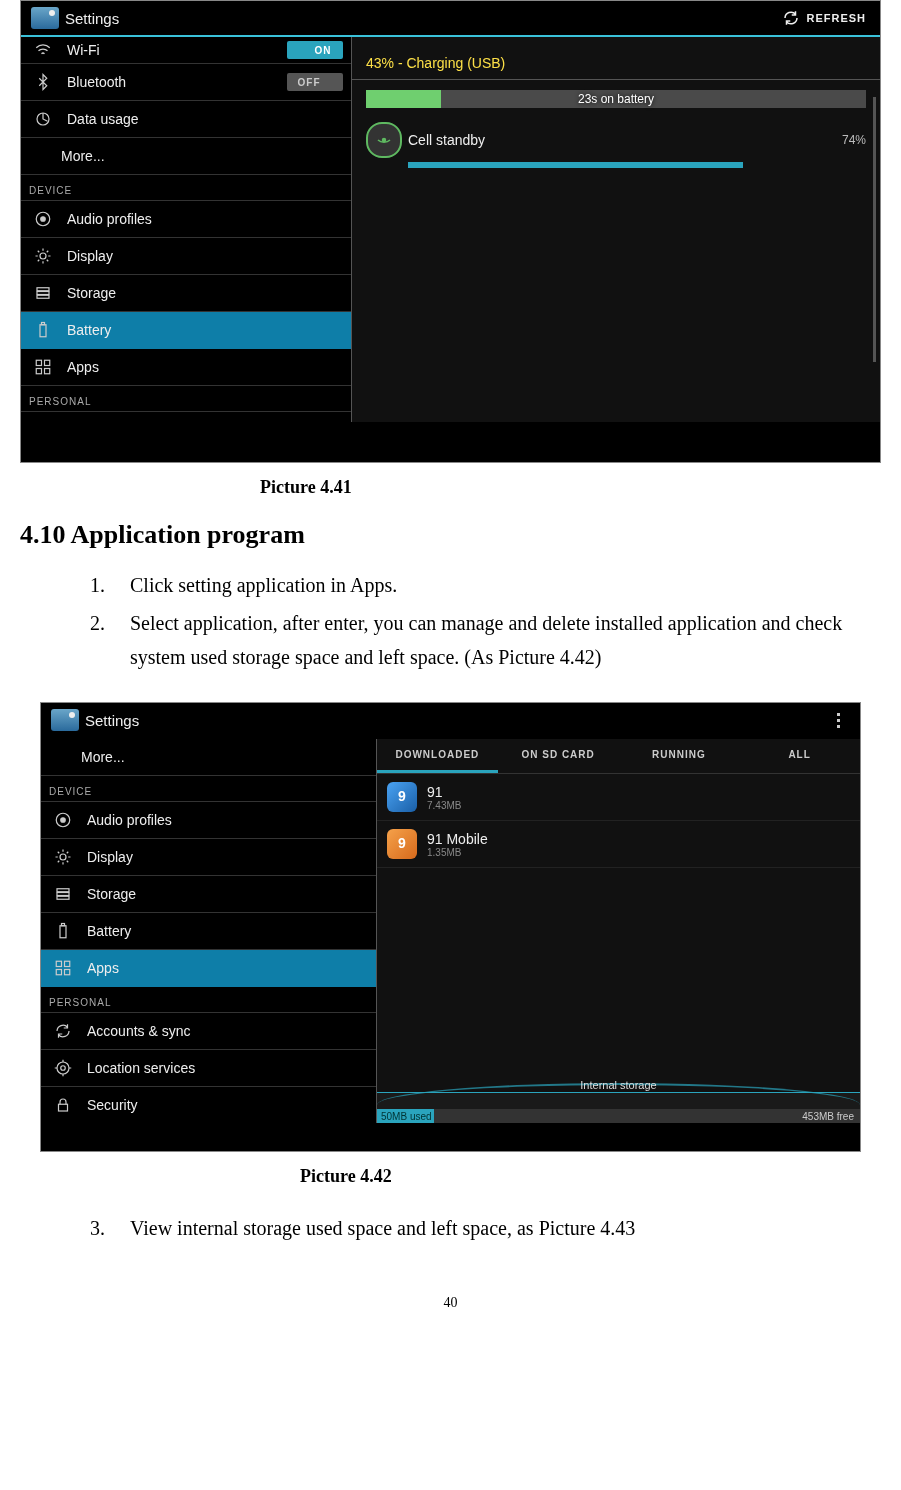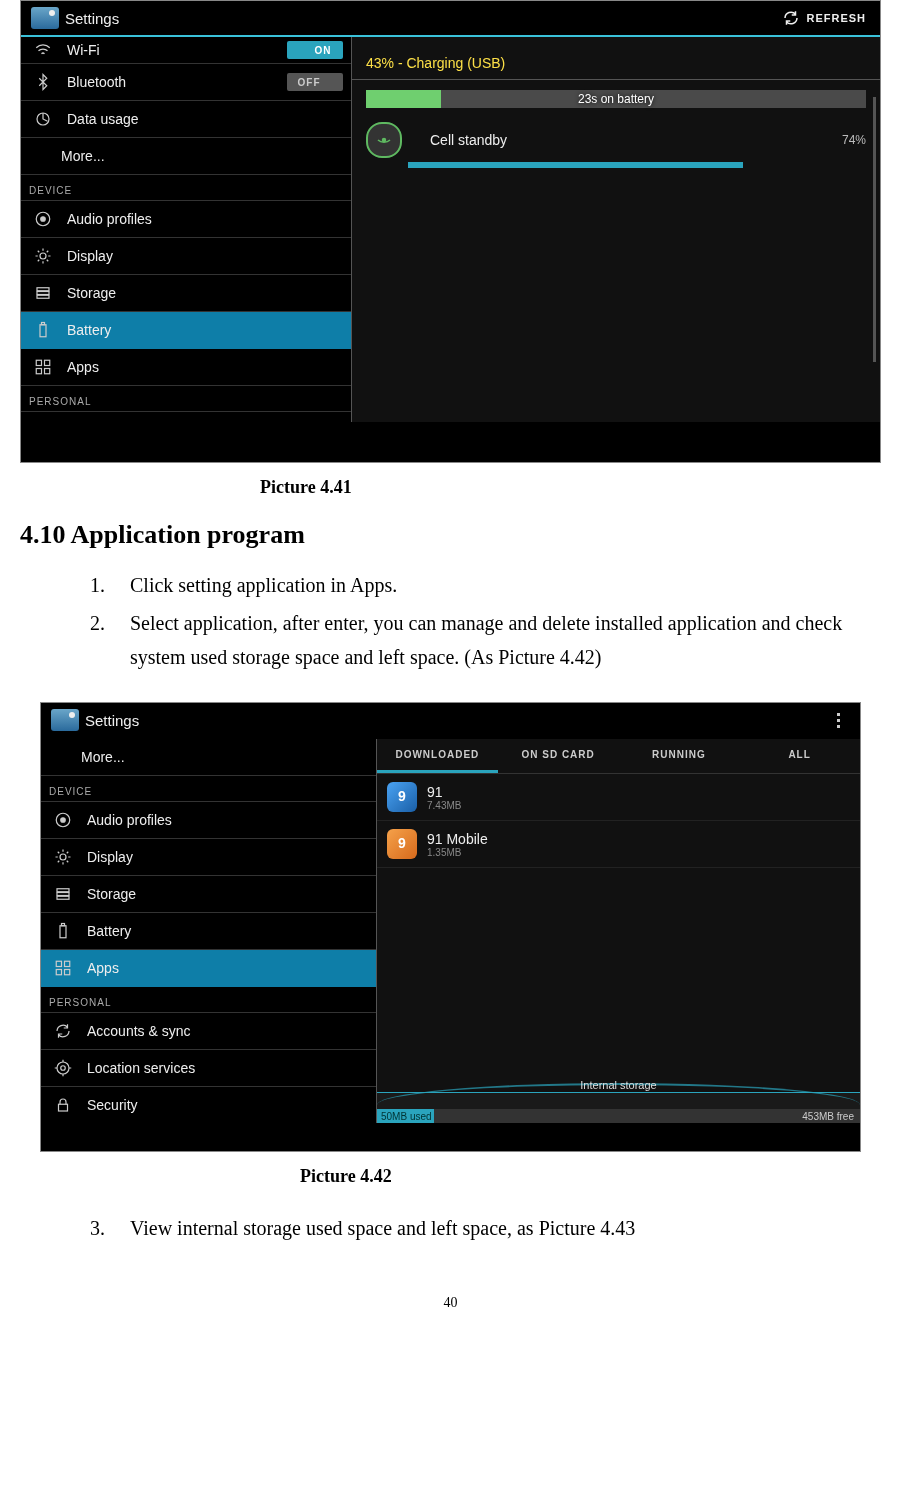--- a/index.html
+++ b/index.html
@@ -115,21 +115,21 @@
     font-size: 12px; color: #fff;
     text-shadow: 0 0 4px #000;
   }
   .bat-chart .fill {
     position: absolute; left: 0; top: 0; bottom: 0;
     background: #6fcf6f;
   }
   .bat-item {
     display: flex; align-items: center;
     margin: 14px 14px 0 14px;
-    gap: 28px;
+    gap: 6px;
   }
   .bat-item .app-ico {
     width: 32px; height: 32px; border-radius: 16px;
     background: #333;
     display: flex; align-items: center; justify-content: center;
     border: 2px solid #5fb961;
   }
   .bat-item .name { flex: 1; color: #eee; font-size: 14px; }
   .bat-item .pct  { color: #bbb; font-size: 12px; }
   .bat-bar {

